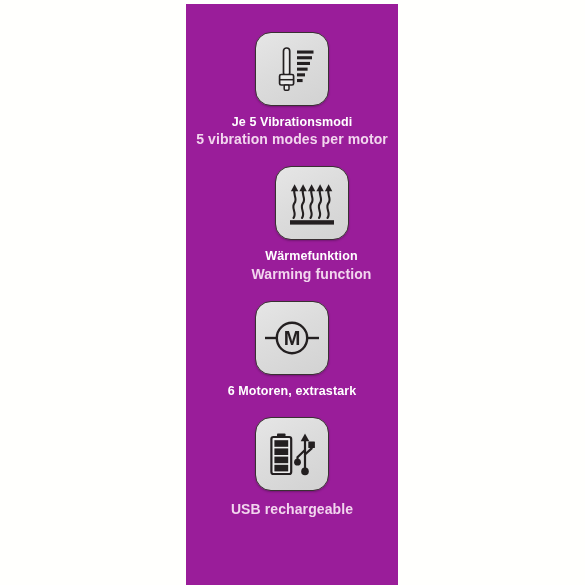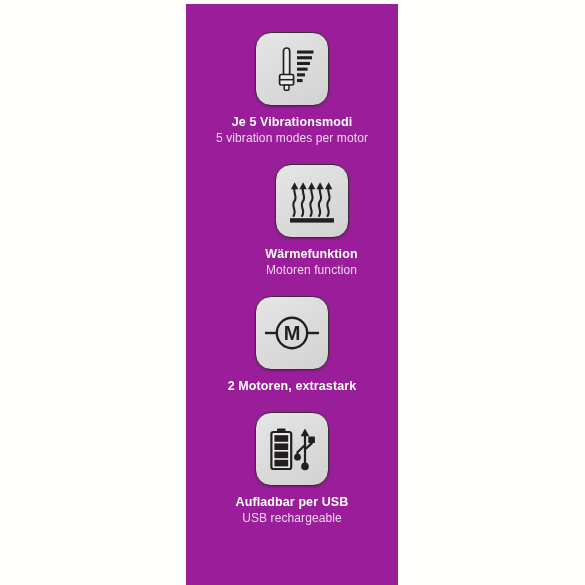--- a/index.html
+++ b/index.html
@@ -65,22 +65,22 @@
   .cap-de {
     display: block;
     color: #ffffff;
     font-weight: bold;
     font-size: 12.5px;
     letter-spacing: 0.1px;
   }
   .cap-en {
     display: block;
     color: #f2d6ee;
-    font-weight: normal;
-    font-size: 12px;
+    font-weight: bold;
+    font-size: 14px;
     letter-spacing: 0.1px;
     margin-top: 1px;
   }
 </style>
 </head>
 <body>
 
 <div id="canvas">
   <div id="panel">
 
@@ -128,37 +128,37 @@
               <polygon points="25.6,7.2 29.3,14.2 21.9,14.2"></polygon>
               <polygon points="34.1,7.2 37.8,14.2 30.4,14.2"></polygon>
               <polygon points="42.6,7.2 46.3,14.2 38.9,14.2"></polygon>
             </g>
             <rect x="4" y="43.2" width="44" height="4.4" fill="#231f20"></rect>
           </svg>
         </span>
       </div>
       <div class="caption">
         <span class="cap-de">Wärmefunktion</span>
-        <span class="cap-en">Motoren function</span>
+        <span class="cap-en">Warming function</span>
       </div>
     </div>
 
     <div class="feature f2">
       <div class="tile">
         <span>
           <svg width="56" height="56" viewBox="0 0 56 56">
             <line x1="1" y1="28" x2="13" y2="28" stroke="#231f20" stroke-width="2.4"></line>
             <line x1="43" y1="28" x2="55" y2="28" stroke="#231f20" stroke-width="2.4"></line>
             <circle cx="28" cy="28" r="15.2" fill="none" stroke="#231f20" stroke-width="2.4"></circle>
             <text x="28" y="28" text-anchor="middle" dominant-baseline="central" font-family="Liberation Sans, sans-serif" font-size="20" font-weight="bold" fill="#231f20">M</text>
           </svg>
         </span>
       </div>
       <div class="caption">
-        <span class="cap-de">2 Motoren, extrastark</span>
+        <span class="cap-de">6 Motoren, extrastark</span>
       </div>
     </div>
 
     <div class="feature f3">
       <div class="tile">
         <span>
           <svg width="52" height="52" viewBox="0 0 52 52">
 
             <rect x="11" y="5.4" width="8.5" height="3.6" rx="0.8" fill="#231f20"></rect>
             <rect x="5.4" y="9" width="19.8" height="37" rx="2" fill="#ececec" stroke="#231f20" stroke-width="2.2"></rect>
@@ -173,19 +173,18 @@
               <path d="M39 26.5 L45.6 20.4 L45.6 16.6"></path>
             </g>
             <polygon points="39,5.6 43.3,13.2 34.7,13.2" fill="#231f20"></polygon>
             <circle cx="39" cy="43.4" r="3.8" fill="#231f20"></circle>
             <circle cx="31.5" cy="34.2" r="3.4" fill="#231f20"></circle>
             <rect x="42.3" y="13.4" width="6.6" height="6.6" rx="0.6" fill="#231f20"></rect>
           </svg>
         </span>
       </div>
       <div class="caption">
-        <span class="cap-de">Aufladbar per USB</span>
         <span class="cap-en">USB rechargeable</span>
       </div>
     </div>
 
   </div>
 </div>
 
 </body></html>

